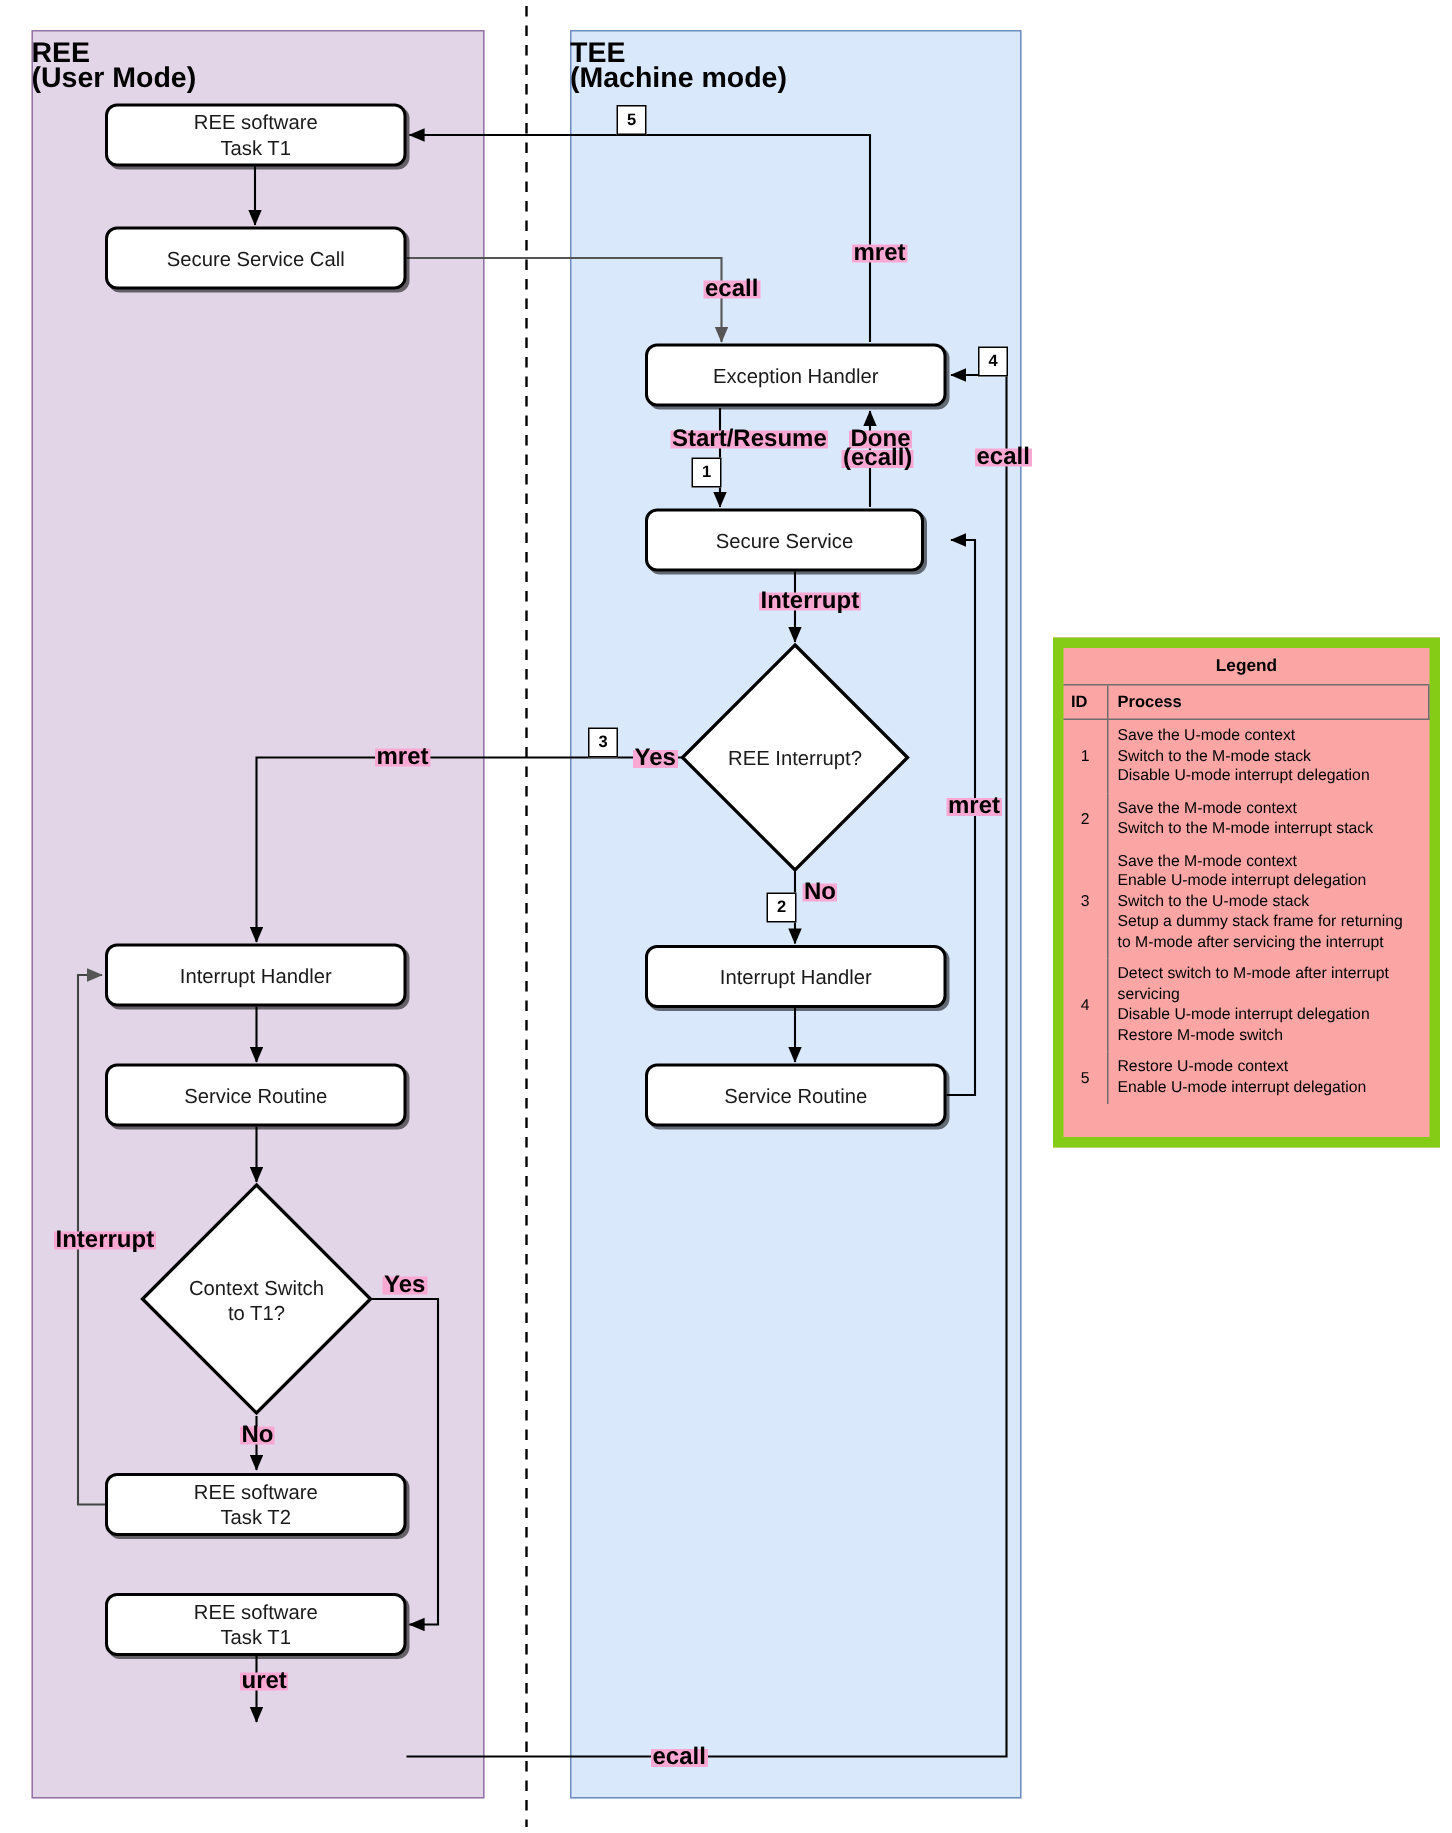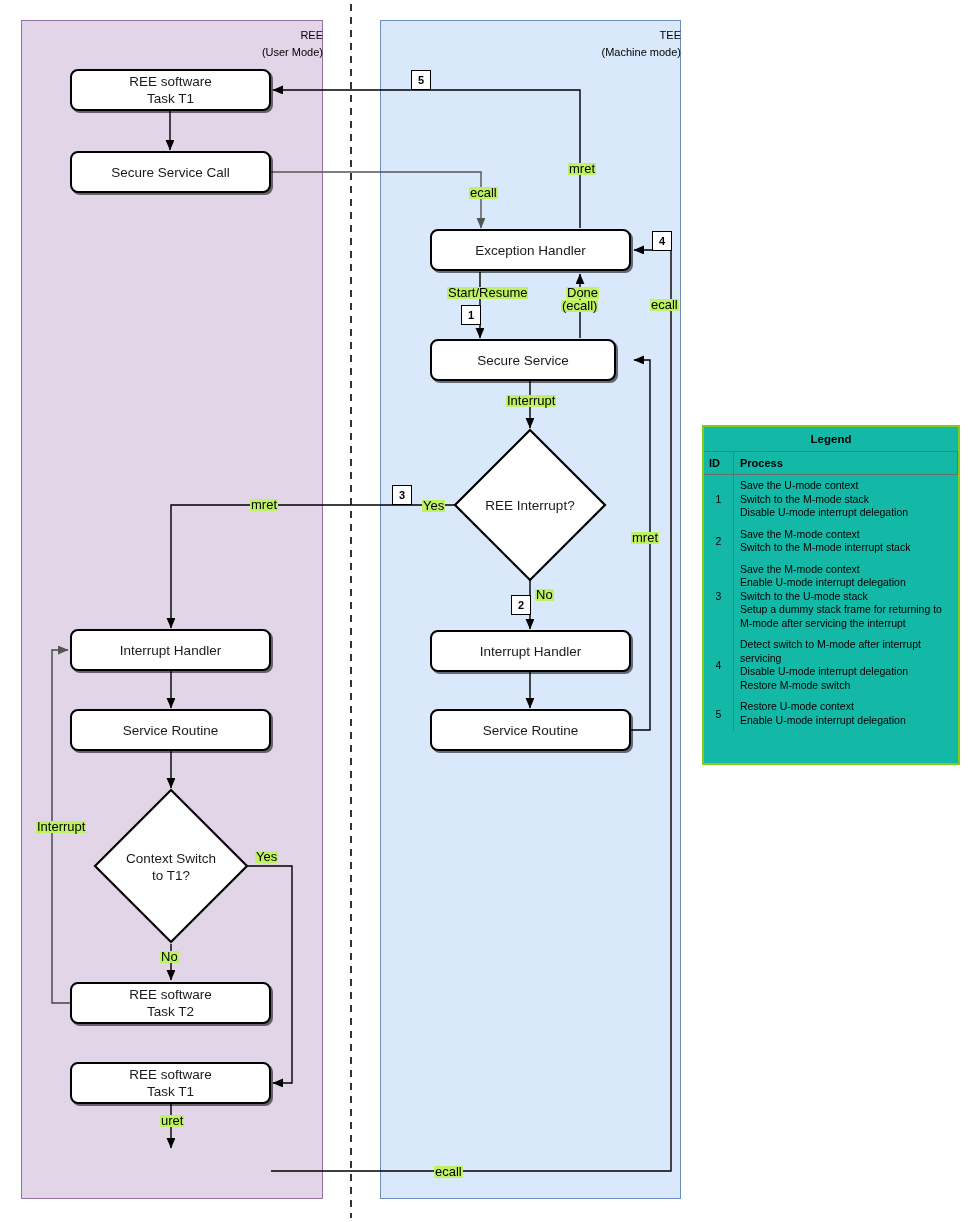--- a/index.html
+++ b/index.html
@@ -1,30 +1,30 @@
 <!DOCTYPE html>
 <html><head>
 <meta charset="utf-8">
 <style>
   html,body{margin:0;padding:0;background:#ffffff;}
   body{font-family:"Liberation Sans", sans-serif;}
   #canvas{position:relative;width:968px;height:1222px;overflow:hidden;background:#fff;}
   svg.layer{position:absolute;left:0;top:0;width:968px;height:1222px;}
   .panel{position:absolute;box-sizing:border-box;}
-  .panel-title{position:absolute;text-align:right;font-weight:normal;font-size:11px;color:#000;line-height:17px;}
+  .panel-title{position:absolute;text-align:left;font-weight:bold;font-size:19px;color:#000;line-height:17px;}
   .node{position:absolute;box-sizing:border-box;background:#ffffff;border:2px solid #000;border-radius:8px;
         display:flex;align-items:center;justify-content:center;text-align:center;font-size:13.5px;color:#1a1a1a;
         line-height:17px;box-shadow:2px 2px 0px rgba(0,0,0,0.55);}
-  .edge-label{position:absolute;font-size:13px;font-weight:normal;color:#000;background:#bef264;padding:0 1px;
+  .edge-label{position:absolute;font-size:16px;font-weight:bold;color:#000;background:#f9a8d4;padding:0 1px;
         white-space:nowrap;line-height:12px;}
   .step-badge{position:absolute;box-sizing:border-box;border:1px solid #000;background:#fff;
         font-size:11px;font-weight:bold;color:#000;display:flex;align-items:center;justify-content:center;
         width:20px;height:20px;}
   
-  #legend{position:absolute;box-sizing:border-box;border:2px solid #84cc16;background:#14b8a6;}
+  #legend{position:absolute;box-sizing:border-box;border:7px solid #84cc16;background:#fca5a5;}
   #legend table{border-collapse:collapse;width:100%;font-size:10.5px;color:#000;}
   #legend .lg-title{text-align:center;font-weight:bold;font-size:11.5px;padding:6px 4px;border-bottom:1px solid #6e6e6e;}
   #legend th{text-align:left;font-weight:bold;font-size:11px;padding:5px 6px;border-bottom:1px solid #6e6e6e;
         border-right:1px solid #6e6e6e;vertical-align:middle;}
   #legend th.idcol{width:18px;text-align:left;padding-left:5px;}
   #legend td.idcell{width:18px;text-align:center;border-right:1px solid #6e6e6e;vertical-align:middle;
         font-size:10.5px;padding:2px;}
   #legend td.proc{padding:4px 6px;line-height:13.5px;vertical-align:middle;font-size:10.5px;}
 </style>
 </head>

